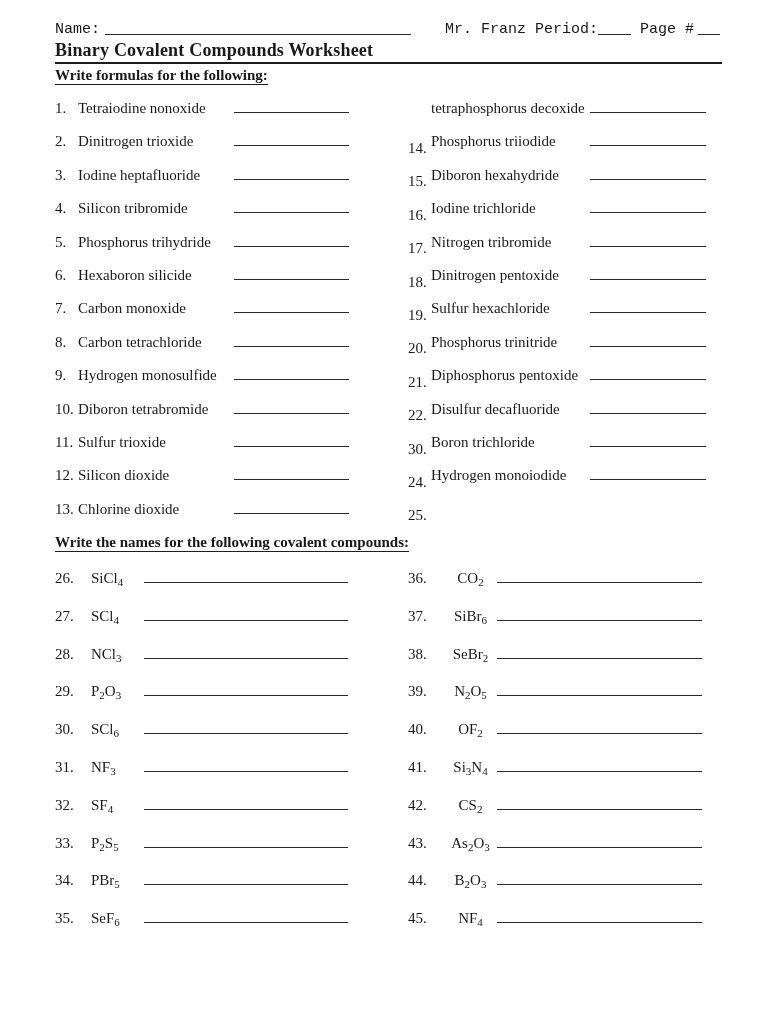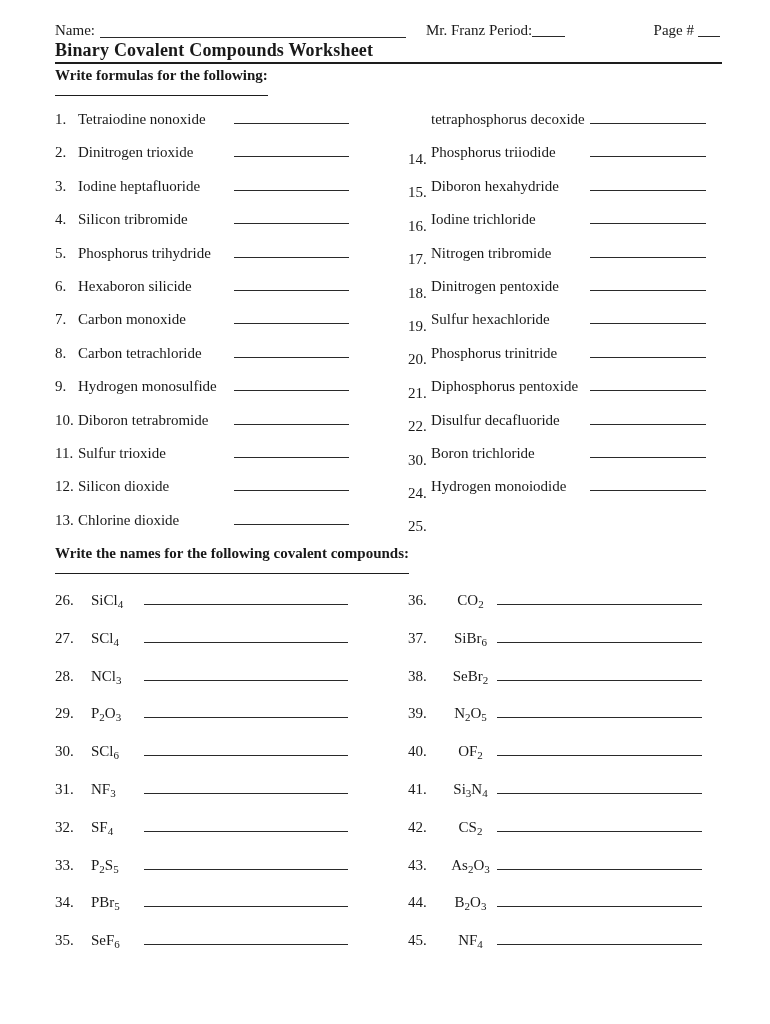--- a/index.html
+++ b/index.html
@@ -3,36 +3,36 @@
 <meta charset="utf-8">
 <style>
   html,body{margin:0;padding:0;background:#ffffff;}
   .page{
     width:770px;height:1024px;background:#ffffff;overflow:hidden;
     font-family:"Liberation Serif", serif;color:#191919;position:relative;
   }
   .content{margin:0 48px 0 55px;padding-top:21px;}
 
   
-  .hdr{display:flex;align-items:center;font-size:15px;line-height:18px;white-space:nowrap;}
+  .hdr{display:flex;align-items:flex-start;font-size:15px;line-height:18px;white-space:nowrap;font-family:Liberation Mono, monospace;}
   .blankline{display:inline-block;height:11px;border-bottom:1.6px solid #2a2a2a;position:relative;top:2px;}
   .name-blank{width:306px;margin-left:5px;}
-  .hdr-mid{margin-left:20px;}
+  .hdr-mid{margin-left:34px;}
   .period-blank{width:33px;}
   .hdr-page{margin-left:auto;margin-right:2px;}
   .page-blank{width:22px;margin-left:4px;}
 
   
   .title{font-size:18px;font-weight:bold;text-align:left;margin-top:1px;line-height:21px;letter-spacing:.2px;}
   .rule{border-top:2.2px solid #1d1d1d;margin-top:1px;height:0;}
 
   
   .sec-h-wrap{margin:0;}
   .sec-h{display:inline-block;font-size:15px;font-weight:bold;line-height:18px;
-         border-bottom:1.8px solid #1d1d1d;padding-bottom:11px;}
+         border-bottom:1.8px solid #1d1d1d;padding-bottom:0;}
   .h1{margin-top:2px;}
   .h2{margin-top:0;}
 
   
   .cols{display:flex;}
   .col-l{flex:none;width:353px;}
   .col-r{flex:none;width:314px;}
   .s1{margin-top:14px;}
   .s2{margin-top:17px;font-family:Liberation Serif, serif;}
   .row{display:flex;font-size:15px;line-height:18px;}

